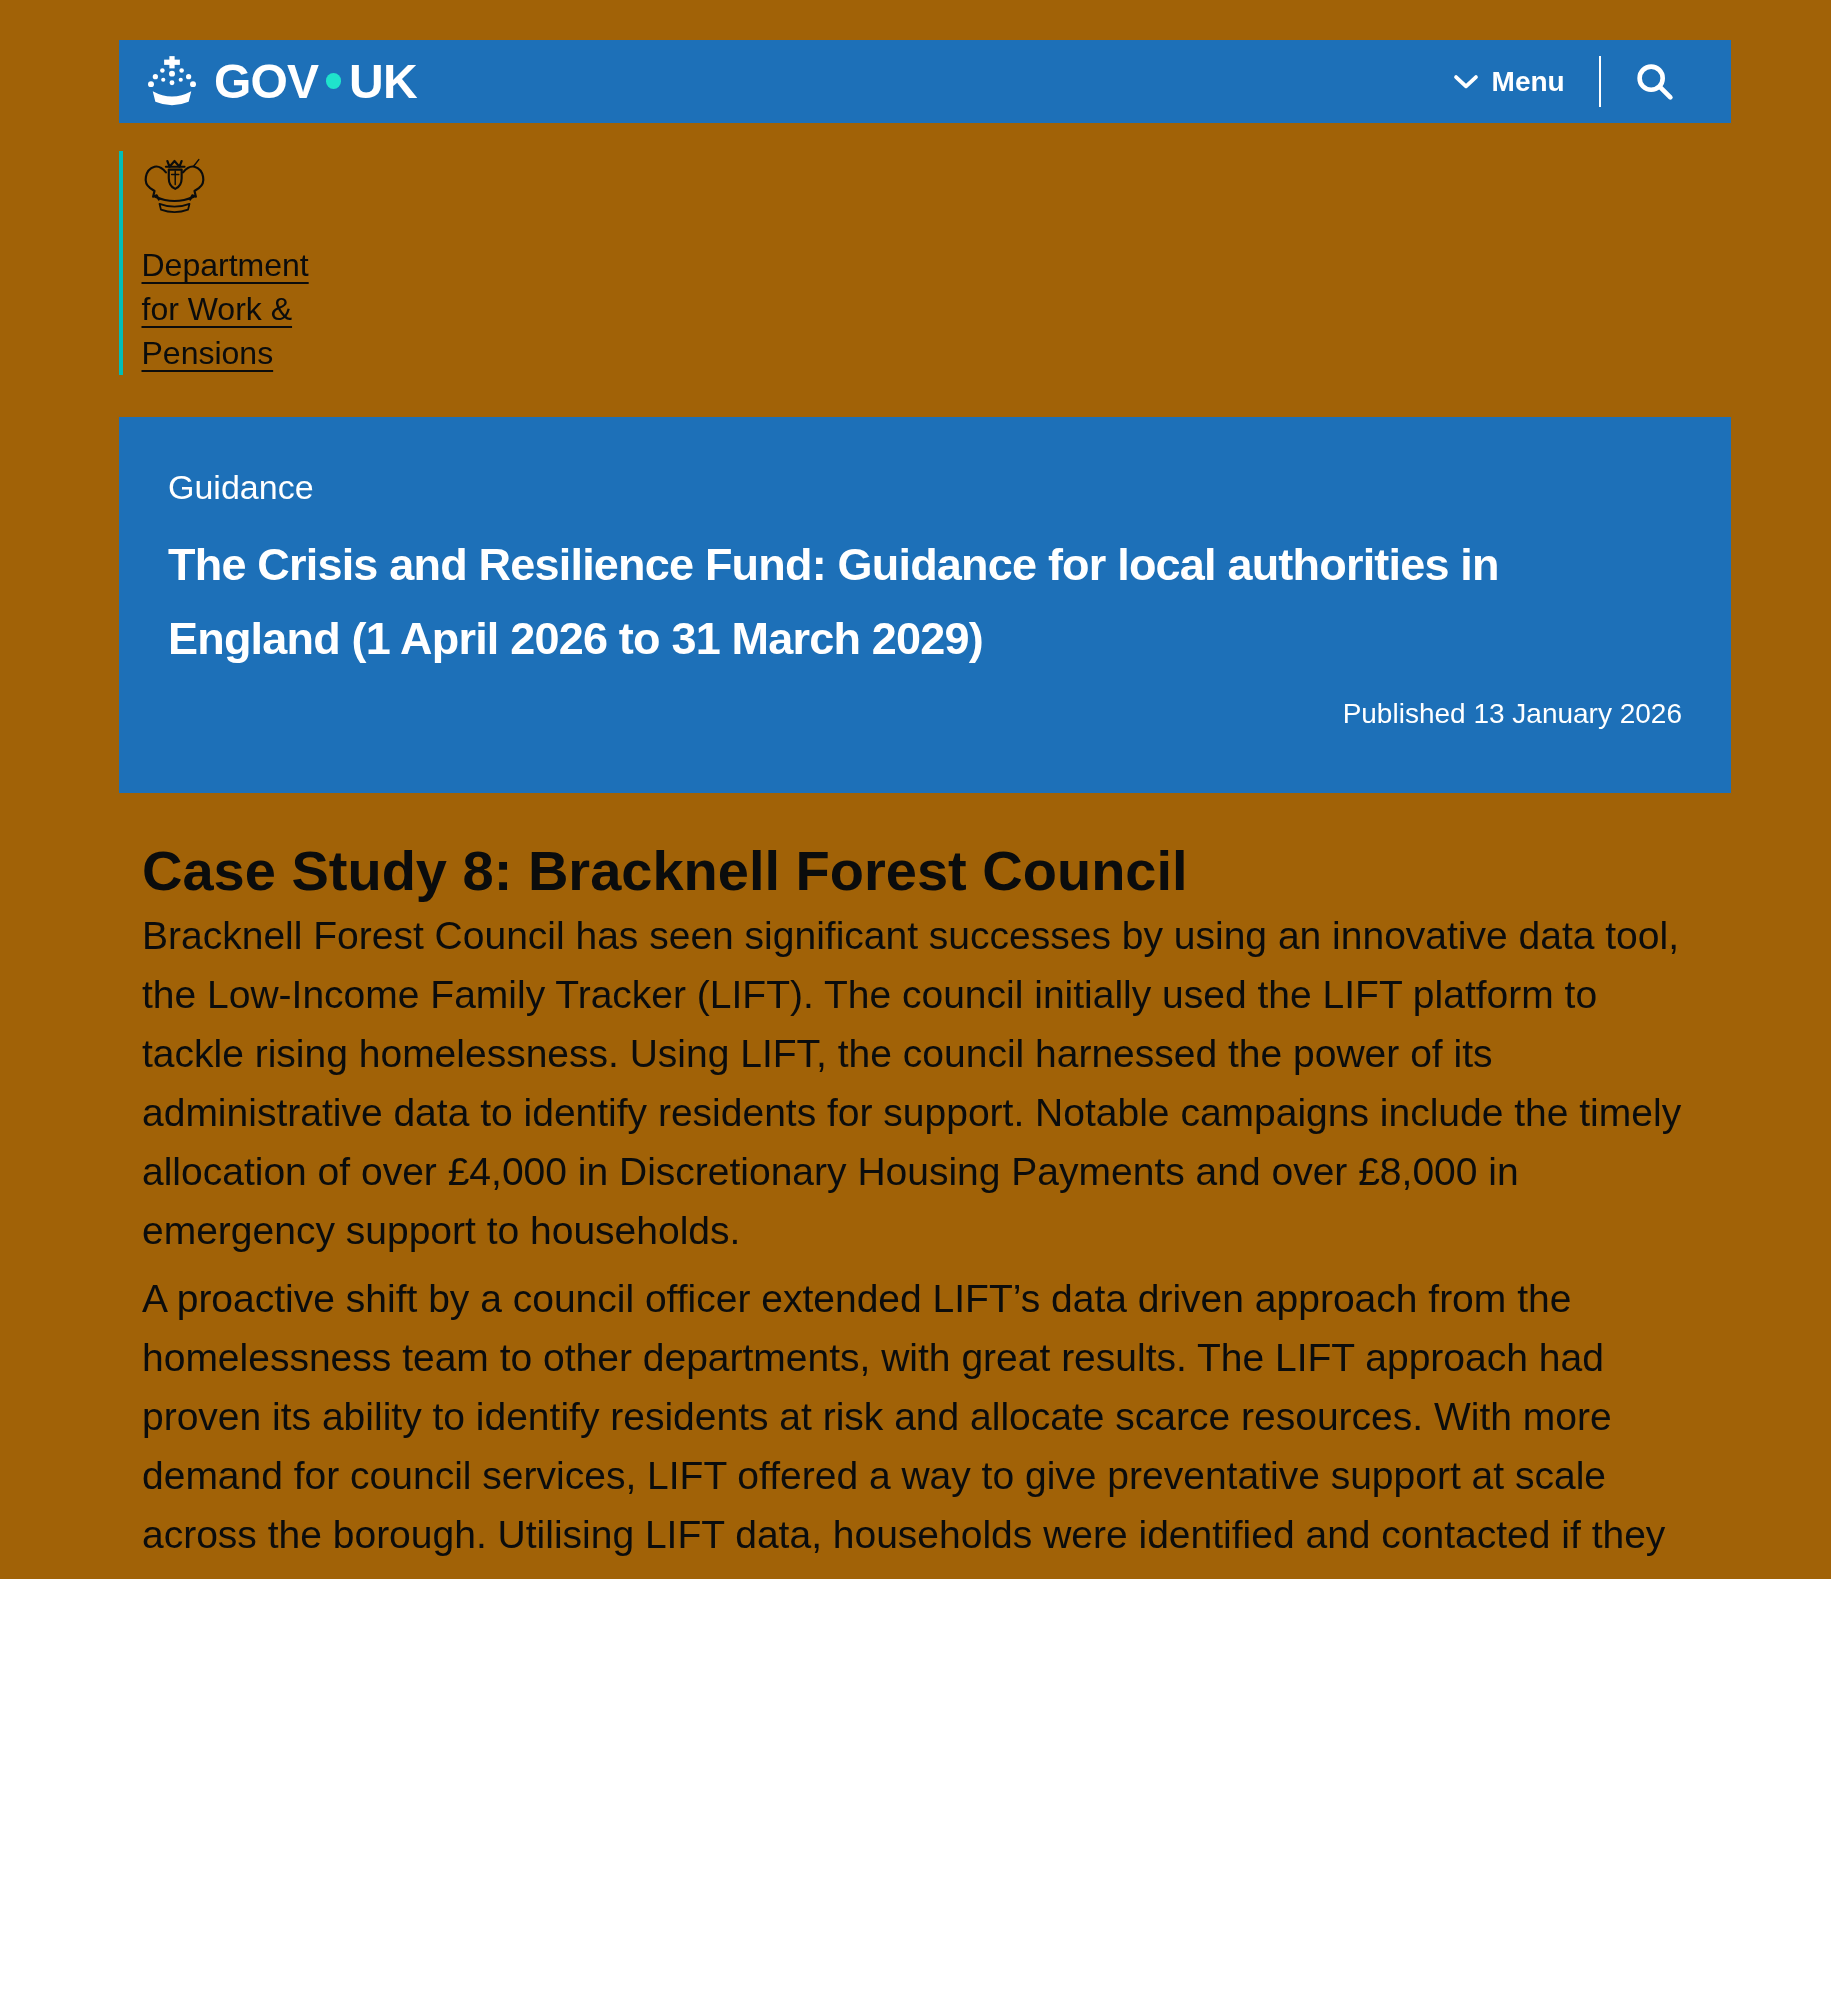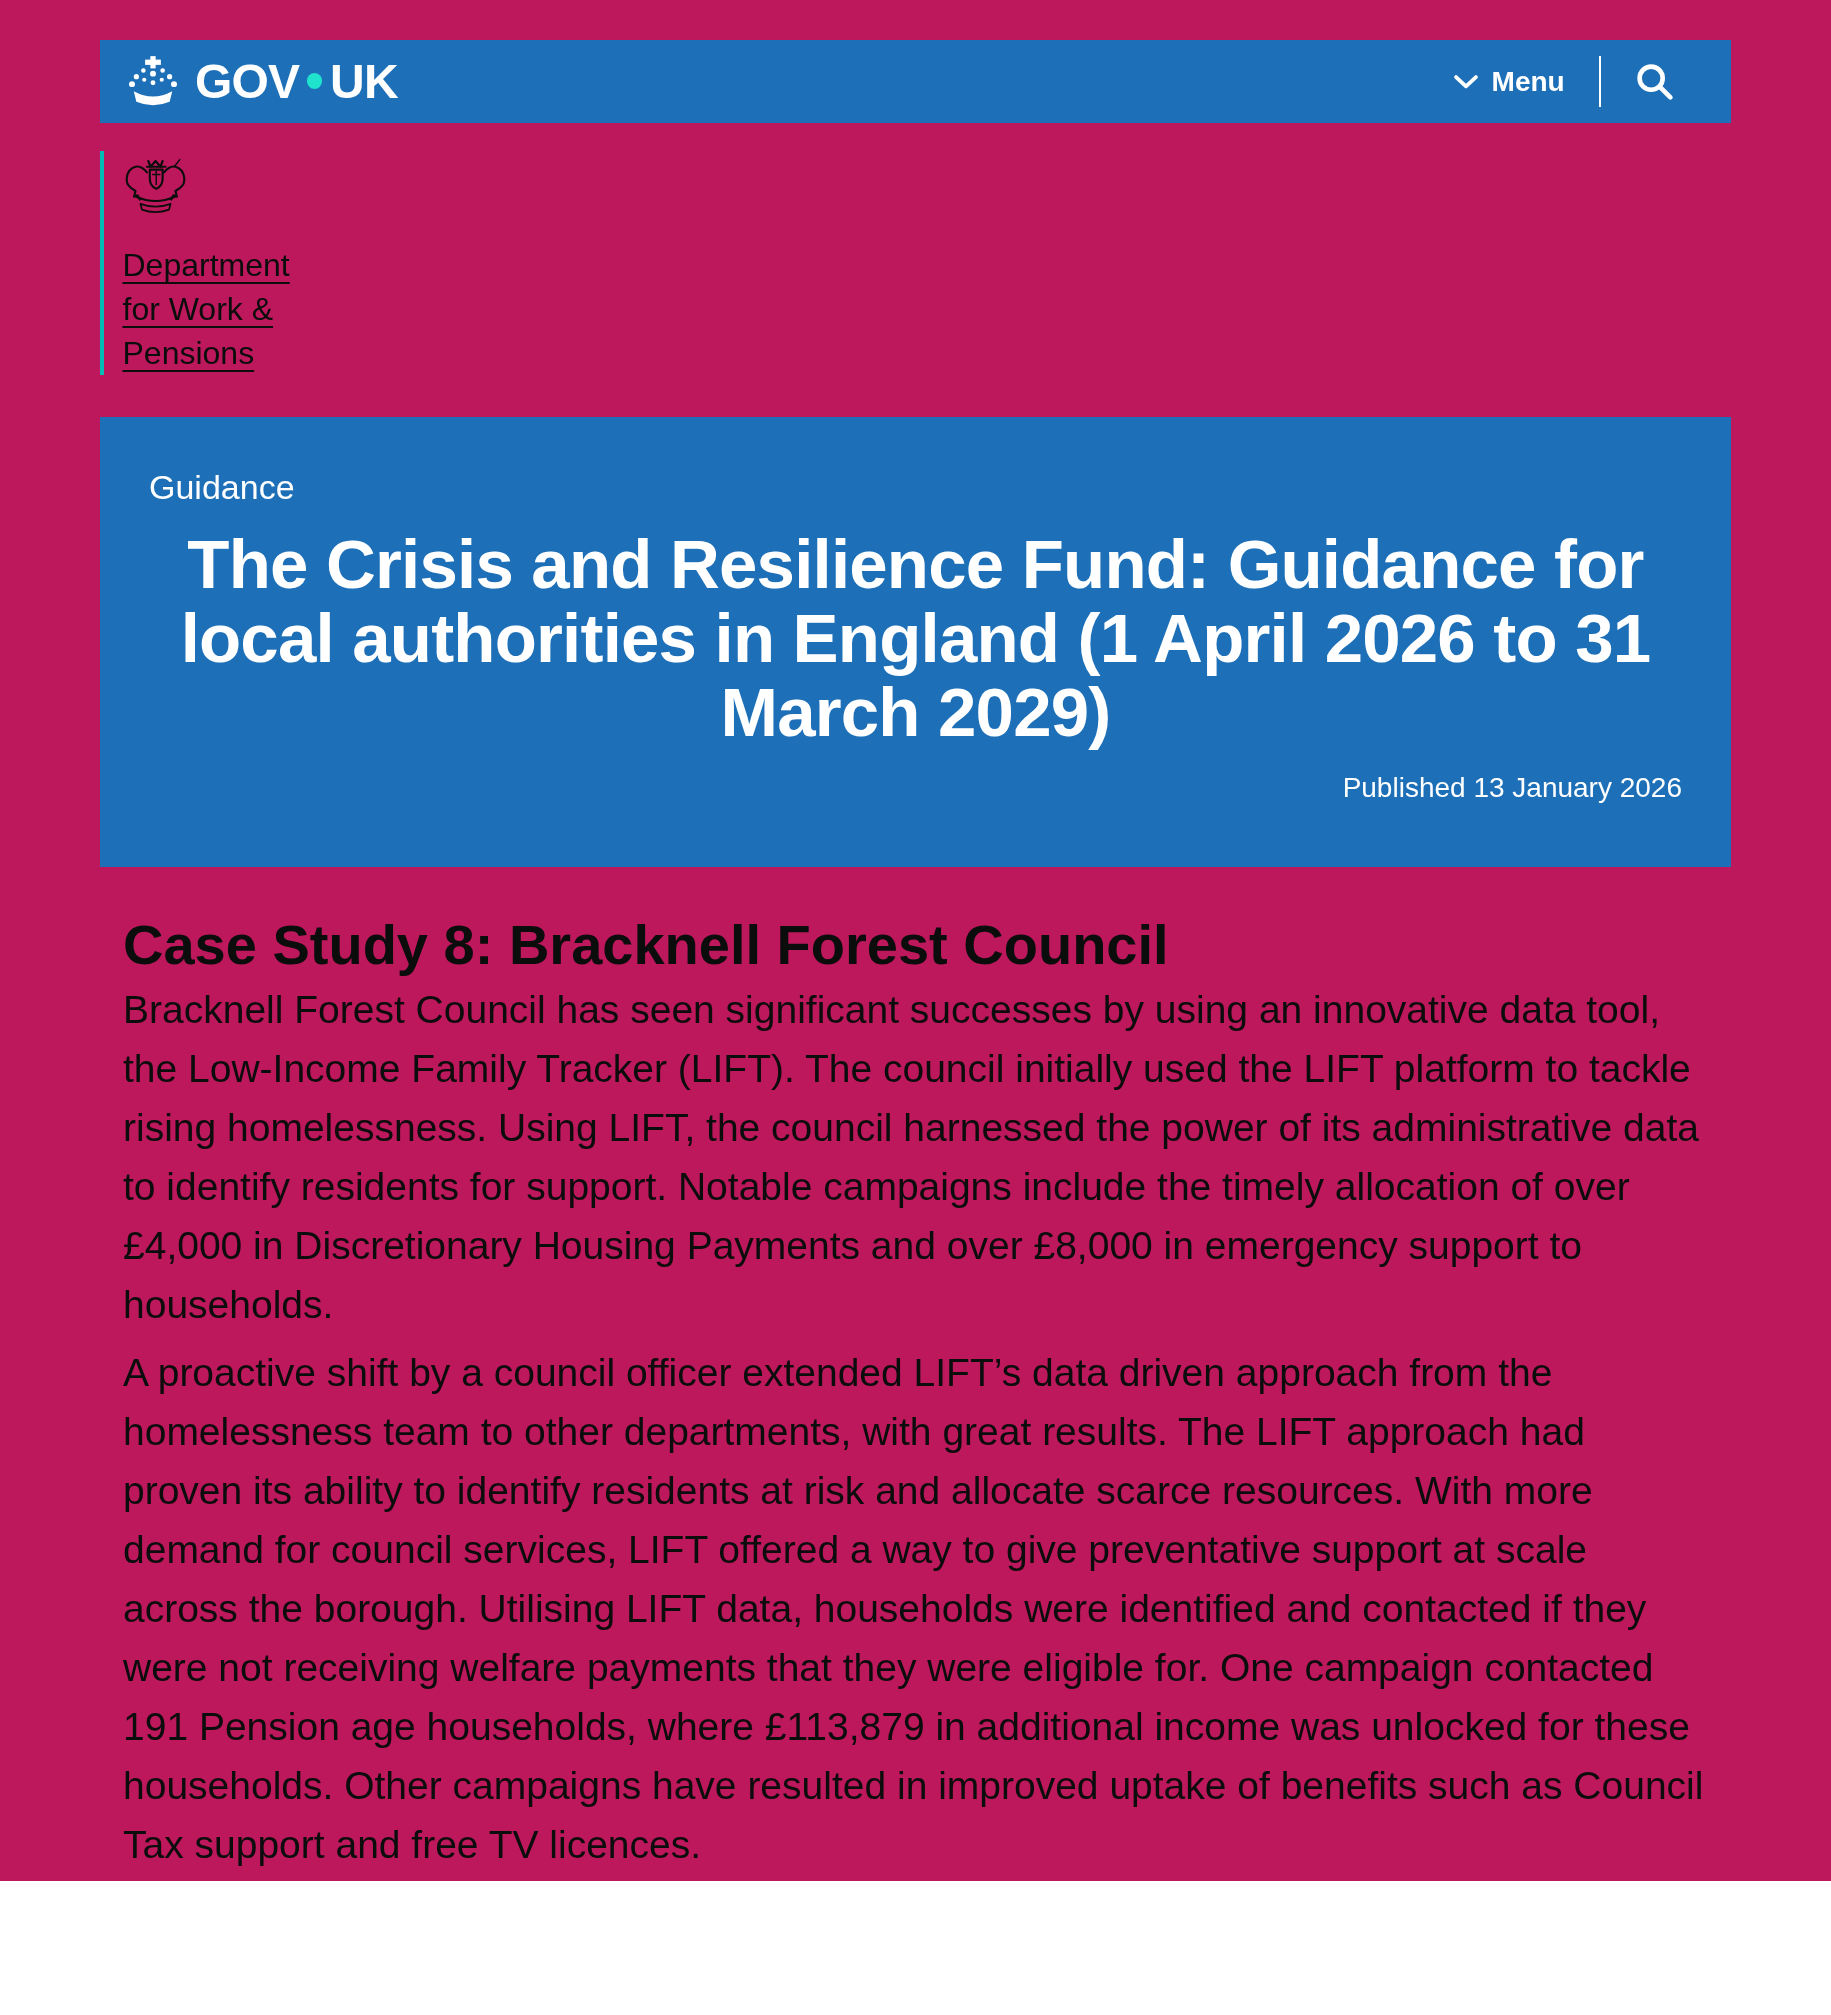--- a/index.html
+++ b/index.html
@@ -5,21 +5,21 @@
   :root{
     --header-blue:#1d70b8;
     --banner-blue:#1d70b8;
     --dot-teal:#1fe3cc;
     --dwp-teal:#00beb7;
     --text-black:#0b0c0c;
   }
   *{box-sizing:border-box;}
   html,body{margin:0;padding:0;background:#ffffff;}
   body{font-family:"Liberation Sans","DejaVu Sans",sans-serif;color:var(--text-black);}
-  .page{position:relative;width:1831px;height:1881px;background:#be185d;overflow:hidden;}
+  .page{position:relative;width:1831px;height:1579px;background:#a16207;overflow:hidden;padding-left:19px;}
 
   
   .site-header{
     margin:40px 100px 0 100px;
     height:83px;
     background:var(--header-blue);
     display:flex;align-items:center;justify-content:space-between;
     padding:0 56px 0 25px;
   }
   .logo{display:flex;align-items:center;gap:14px;text-decoration:none;color:#ffffff;cursor:pointer;}
@@ -55,22 +55,22 @@
   
   .banner{
     margin:42px 100px 0 100px;
     background:var(--banner-blue);
     color:#ffffff;
     padding:49px 49px 62px 49px;
   }
   .caption{margin:0;font-size:34px;line-height:43px;font-weight:400;color:#ffffff;}
   .title{
     margin:18.5px 0 0 0;
-    font-size:69px;line-height:74px;font-weight:700;letter-spacing:-0.8px;
-    color:#ffffff;max-width:1535px;text-align:center;
+    font-size:45px;line-height:74px;font-weight:700;letter-spacing:-0.8px;
+    color:#ffffff;max-width:1535px;
   }
   .published{margin:21.6px 0 0 0;font-size:28px;line-height:34px;font-weight:400;color:#ffffff;text-align:right;}
 
   
   .content{margin:0 100px;padding:52px 23px 0 23px;}
   .content h2{
     margin:0;font-size:56px;line-height:51px;font-weight:700;color:var(--text-black);
     max-width:1585px;
   }
   .content p{

